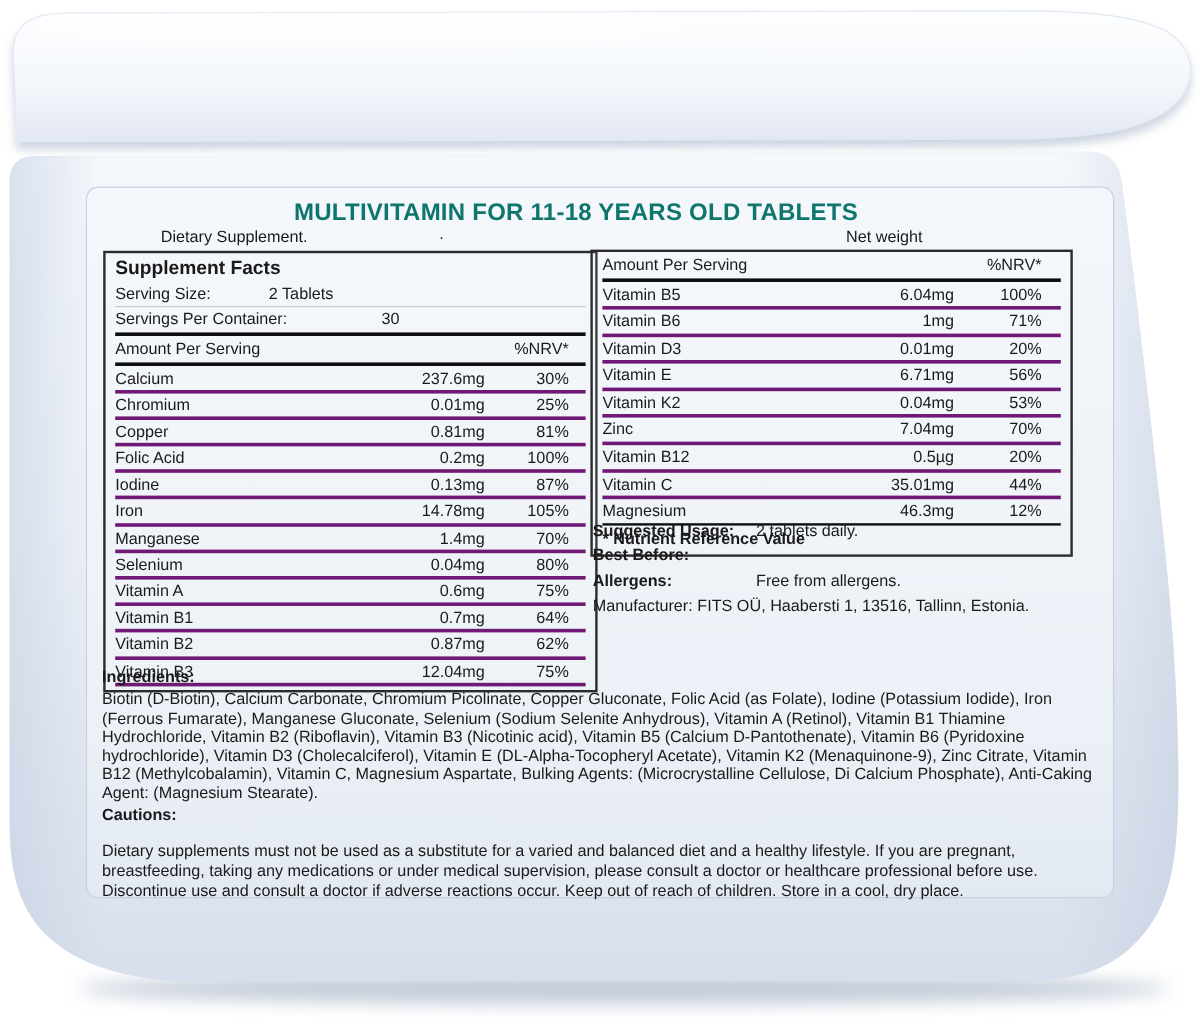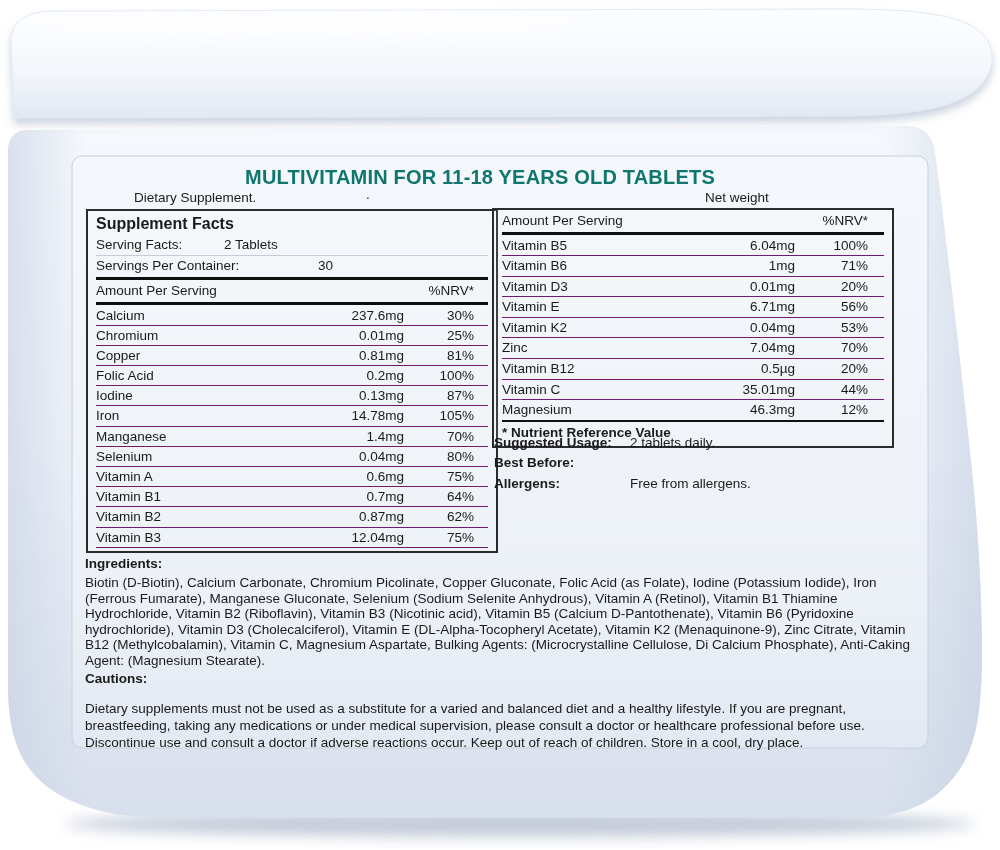--- a/index.html
+++ b/index.html
@@ -24,21 +24,21 @@
   .sf-line{position:relative;font-size:13.5px;line-height:20px;height:20px;}
   .sf-line .val1{position:absolute;left:128px;}
   .sf-line .val2{position:absolute;left:222px;}
   .sf-line.sub{border-bottom:1px solid rgba(140,152,175,0.45);}
   .rule{border-top:3px solid #0f0f0f;margin:1px 0;}
   .colhead{position:relative;font-size:13.5px;line-height:19.5px;height:19.5px;}
   .colhead .nrv{position:absolute;right:14px;}
   .facts-right .colhead .nrv{right:16px;}
 
   .frow{position:relative;font-size:13.5px;line-height:19.2px;height:19.2px;
-        border-bottom:1px solid #701a75;}
+        border-bottom:3px solid #701a75;}
   .facts-left .frow .amt{position:absolute;right:84px;}
   .facts-left .frow .nrv{position:absolute;right:14px;}
   .facts-right .frow{line-height:19.6px;height:19.6px;}
   .facts-right .frow .amt{position:absolute;right:89px;}
   .facts-right .frow .nrv{position:absolute;right:16px;}
   .rows-right .frow:last-child{border-bottom:none;}
   .footnote{font-size:13.5px;font-weight:bold;line-height:21px;height:21px;
             border-top:2px solid #101010;}
 
   .usage{position:absolute;left:494px;top:433px;width:404px;font-size:13.5px;}
@@ -115,21 +115,21 @@
 
     <div class="title">MULTIVITAMIN FOR 11-18 YEARS OLD TABLETS</div>
 
     <div class="meta-ds">Dietary Supplement.</div>
     <div class="meta-dot">.</div>
     <div class="meta-nw">Net weight</div>
 
     <div class="facts facts-left">
       <div class="sf-head">Supplement Facts</div>
       <div class="sf-line sub">
-        <span>Serving Facts:</span>
+        <span>Serving Size:</span>
         <span class="val1">2 Tablets</span>
       </div>
       <div class="sf-line">
         <span>Servings Per Container:</span>
         <span class="val2">30</span>
       </div>
       <div class="rule"></div>
       <div class="colhead">
         <span>Amount Per Serving</span>
         <span class="nrv">%NRV*</span>
@@ -260,20 +260,21 @@
         <span class="lab">Suggested Usage:</span>
         <span class="val">2 tablets daily.</span>
       </div>
       <div class="row">
         <span class="lab">Best Before:</span>
       </div>
       <div class="row">
         <span class="lab">Allergens:</span>
         <span class="val">Free from allergens.</span>
       </div>
+      <div class="manu">Manufacturer: FITS OÜ, Haabersti 1, 13516, Tallinn, Estonia.</div>
     </div>
 
     <div class="section sec-ing">
       <div class="sec-head">Ingredients:</div>
       <div class="sec-text">Biotin (D-Biotin), Calcium Carbonate, Chromium Picolinate, Copper Gluconate, Folic Acid (as Folate), Iodine (Potassium Iodide), Iron (Ferrous Fumarate), Manganese Gluconate, Selenium (Sodium Selenite Anhydrous), Vitamin A (Retinol), Vitamin B1 Thiamine Hydrochloride, Vitamin B2 (Riboflavin), Vitamin B3 (Nicotinic acid), Vitamin B5 (Calcium D-Pantothenate), Vitamin B6 (Pyridoxine hydrochloride), Vitamin D3 (Cholecalciferol), Vitamin E (DL-Alpha-Tocopheryl Acetate), Vitamin K2 (Menaquinone-9), Zinc Citrate, Vitamin B12 (Methylcobalamin), Vitamin C, Magnesium Aspartate, Bulking Agents: (Microcrystalline Cellulose, Di Calcium Phosphate), Anti-Caking Agent: (Magnesium Stearate).</div>
     </div>
 
     <div class="section sec-cau">
       <div class="sec-head">Cautions:</div>
       <div class="sec-text">Dietary supplements must not be used as a substitute for a varied and balanced diet and a healthy lifestyle. If you are pregnant, breastfeeding, taking any medications or under medical supervision, please consult a doctor or healthcare professional before use. Discontinue use and consult a doctor if adverse reactions occur. Keep out of reach of children. Store in a cool, dry place.</div>

